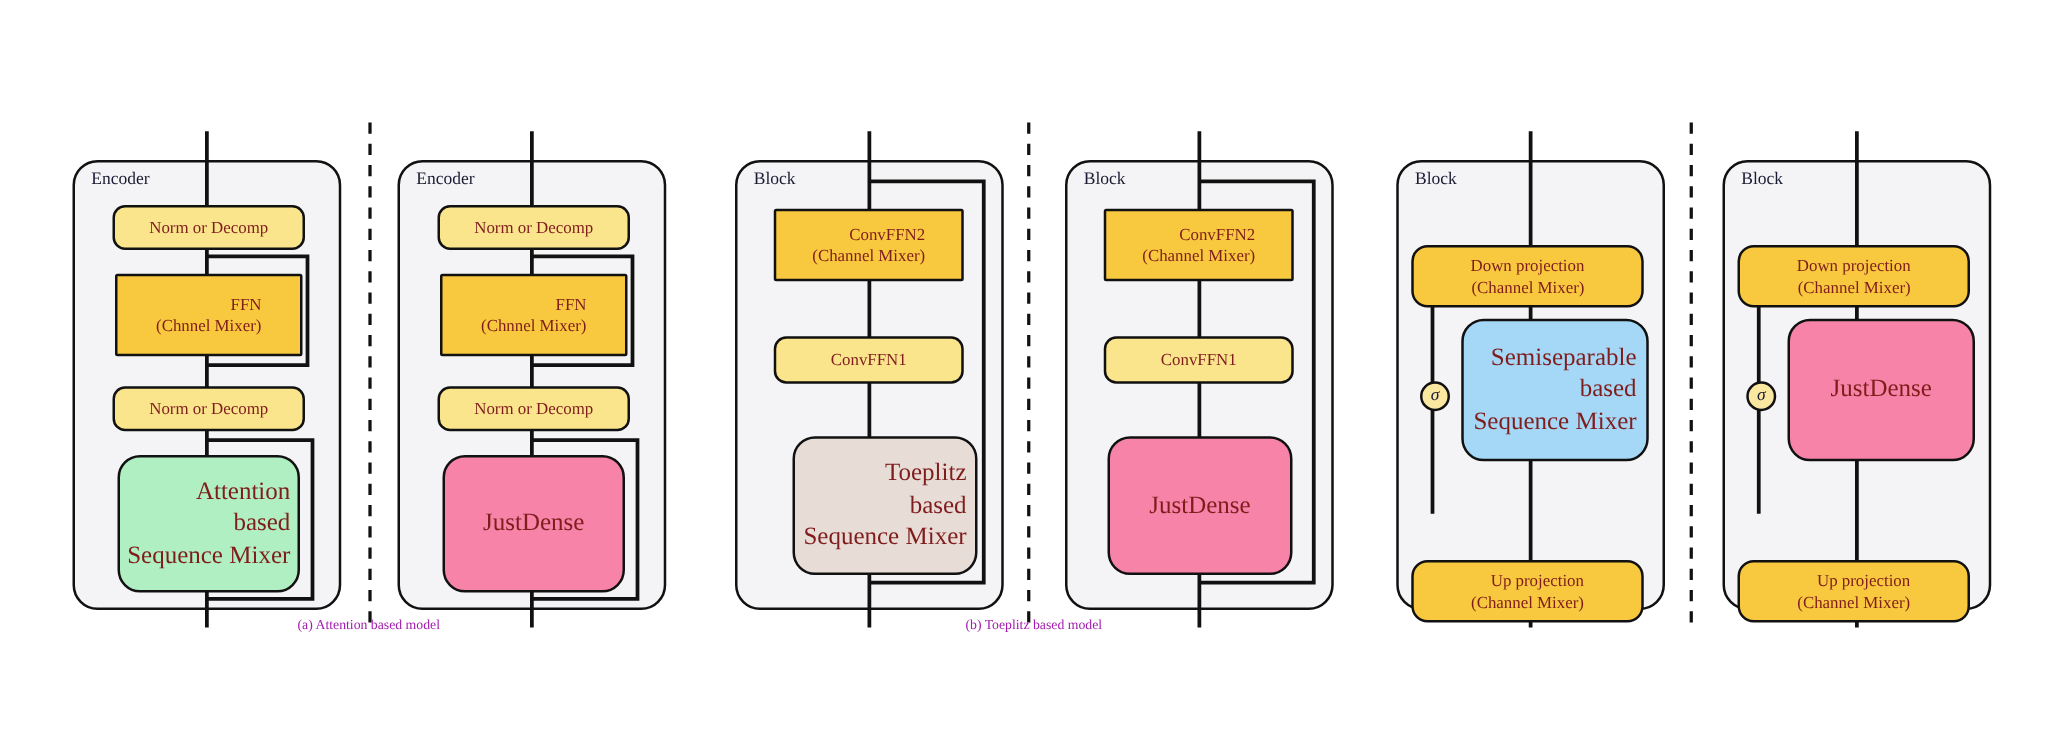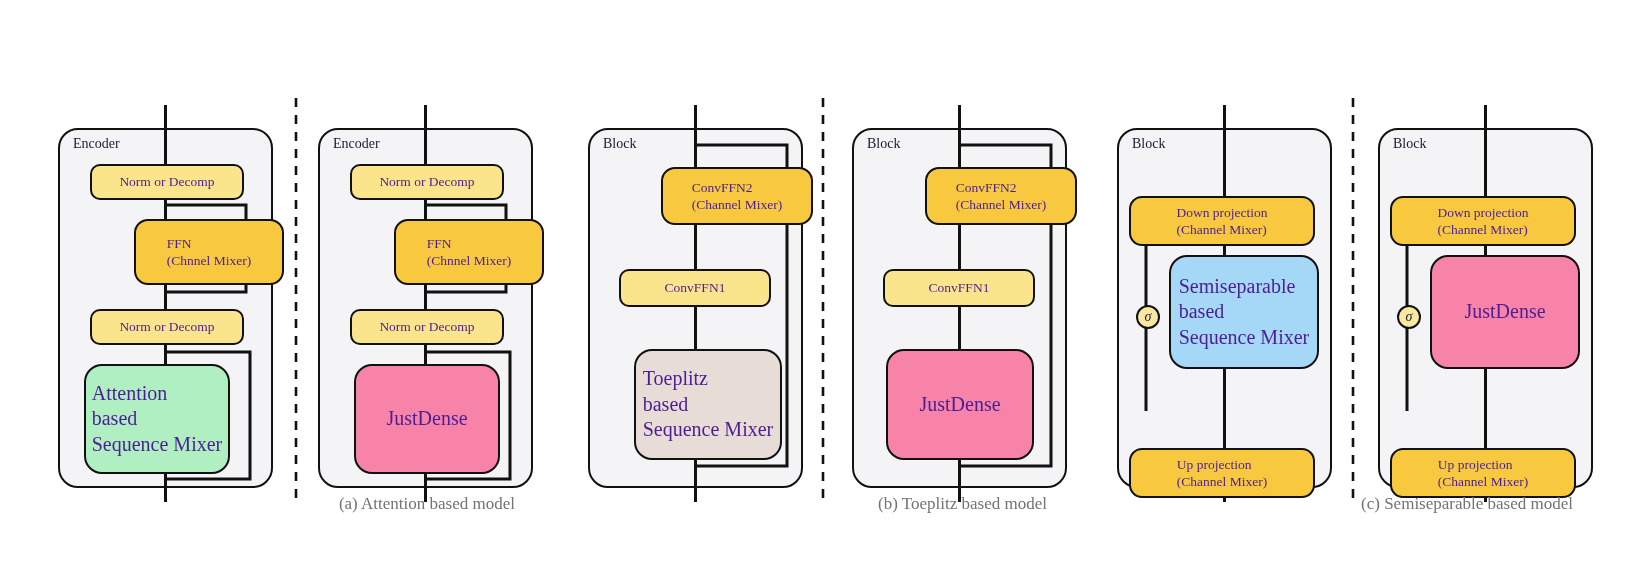--- a/index.html
+++ b/index.html
@@ -37,29 +37,29 @@
     pointer-events: none;
   }
   .box {
     position: absolute;
     z-index: 3;
     box-sizing: border-box;
     border: 2.6px solid #111;
     display: flex;
     align-items: center;
     justify-content: center;
-    text-align: left;
-    color: #4c1d95;
+    text-align: right;
+    color: #7f1d1d;
     white-space: pre-line;
     line-height: 1.27;
     font-size: 13.5px;
   }
   .r10 { border-radius: 10px; }
   .r13 { border-radius: 13px; margin-top: 36px; }
-  .r15 { border-radius: 14px; margin-left: 42px; }
+  .r15 { border-radius: 2px; }
   .mixer { border-radius: 18px; font-size: 20px; }
   .sigma {
     position: absolute;
     z-index: 3;
     width: 24px;
     height: 24px;
     box-sizing: border-box;
     border: 2.4px solid #111;
     border-radius: 50%;
     display: flex;
@@ -67,38 +67,38 @@
     justify-content: center;
     font-style: italic;
     font-size: 14px;
     color: #1A1A33;
   }
   .caption {
     position: absolute;
     top: 494px;
     width: 440px;
     transform: translateX(-50%);
-    text-align: right;
-    font-size: 17px;
-    color: #737373;
+    text-align: center;
+    font-size: 11px;
+    color: #a21caf;
     z-index: 3;
   }
 </style>
 </head>
 <body>
 
 <div class="canvas">
 
   <section class="panel" style="left:58px">
     <span class="plabel">Encoder</span>
     <div class="box r10" style="left: 30px; top: 34px; width: 154px; height: 36px; background: rgb(250, 229, 140);">Norm or Decomp</div>
     <div class="box r15" style="left: 32px; top: 89px; width: 150px; height: 66px; background: rgb(248, 201, 62);">FFN
 (Chnnel Mixer)</div>
     <div class="box r10" style="left: 30px; top: 179px; width: 154px; height: 36px; background: rgb(250, 229, 140);">Norm or Decomp</div>
-    <div class="box mixer" style="left: 24px; top: 234px; width: 146px; height: 110px; background: rgb(175, 239, 193);">Attention
+    <div class="box mixer" style="left: 34px; top: 234px; width: 146px; height: 110px; background: rgb(175, 239, 193);">Attention
 based
 Sequence Mixer</div>
   </section>
 
   <section class="panel" style="left:318px">
     <span class="plabel">Encoder</span>
     <div class="box r10" style="left: 30px; top: 34px; width: 154px; height: 36px; background: rgb(250, 229, 140);">Norm or Decomp</div>
     <div class="box r15" style="left: 32px; top: 89px; width: 150px; height: 66px; background: rgb(248, 201, 62);">FFN
 (Chnnel Mixer)</div>
     <div class="box r10" style="left: 30px; top: 179px; width: 154px; height: 36px; background: rgb(250, 229, 140);">Norm or Decomp</div>
@@ -171,15 +171,14 @@
     </g>
     <g fill="none" stroke="#111" stroke-width="2.6" stroke-dasharray="9 8">
       <path d="M296 98 V505"></path>
       <path d="M823 98 V505"></path>
       <path d="M1353 98 V505"></path>
     </g>
   </svg>
 
   <div class="caption" style="left:295px">(a) Attention based model</div>
   <div class="caption" style="left:827px">(b) Toeplitz based model</div>
-  <div class="caption" style="left:1353px">(c) Semiseparable based model</div>
 
 </div>
 
 </body></html>

